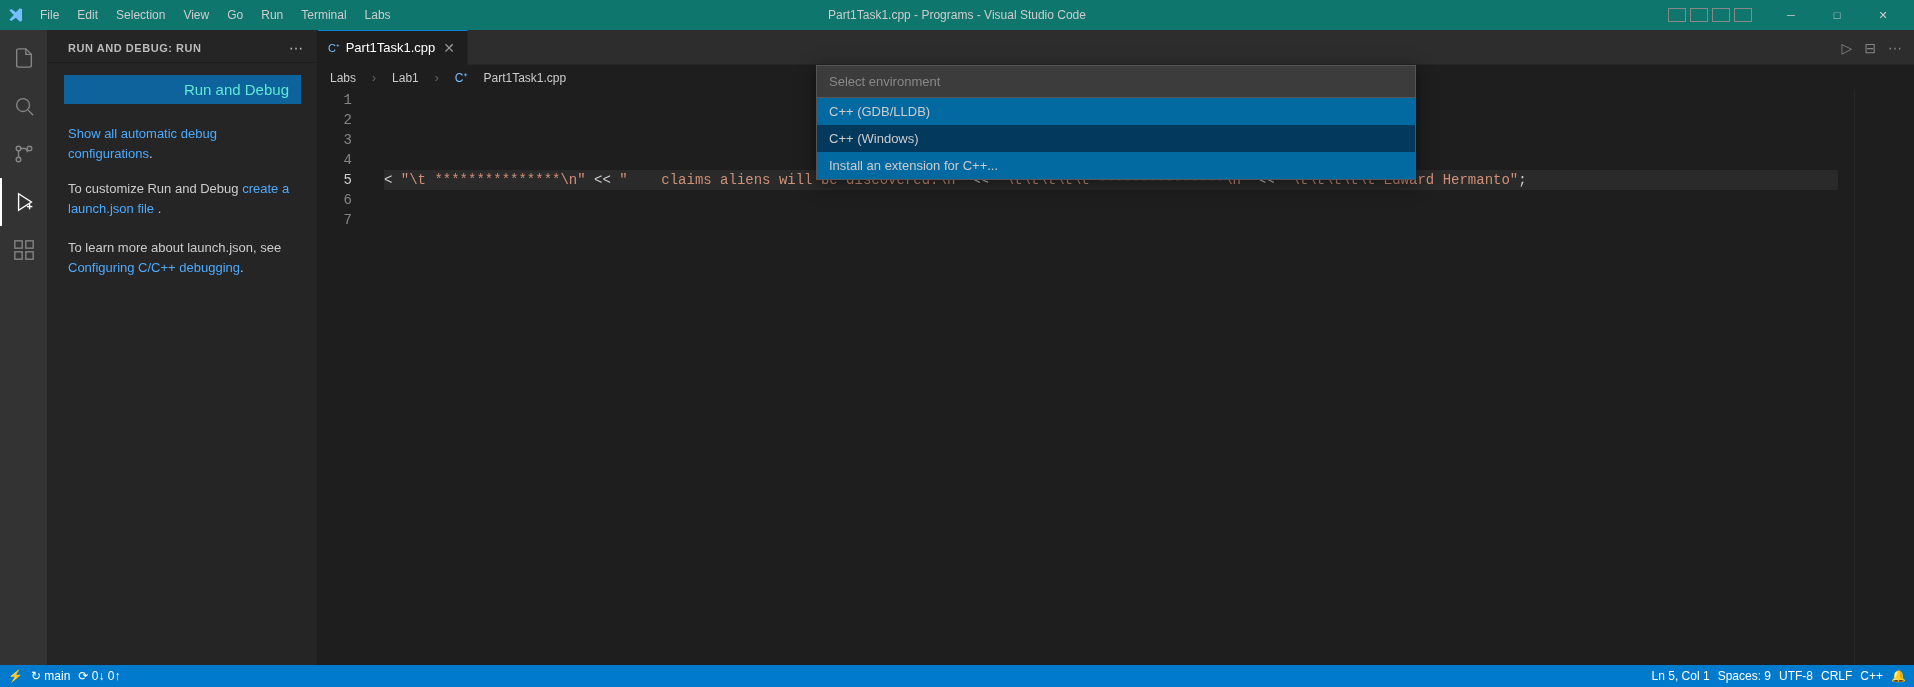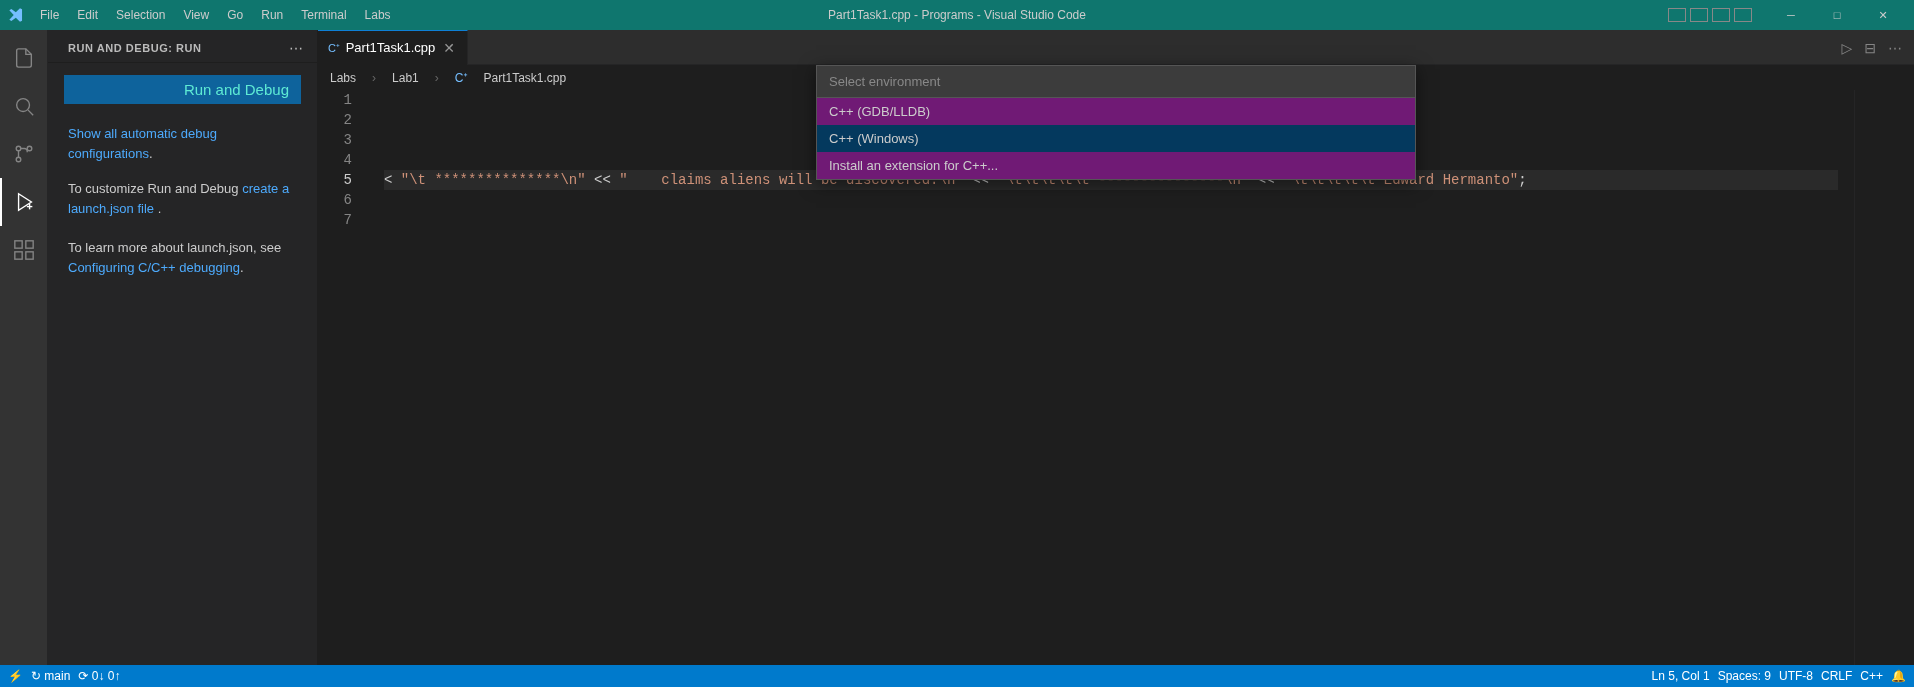--- a/index.html
+++ b/index.html
@@ -267,21 +267,21 @@
       position: absolute;
       top: 35px;
       left: 0;
       right: 0;
       display: flex;
       justify-content: center;
       z-index: 100;
     }
     .env-selector {
       width: 600px;
-      background: #701a75;
+      background: #0369a1;
       border: 1px solid #555;
       box-shadow: 0 4px 16px rgba(0,0,0,0.5);
     }
     .env-input {
       width: 100%;
       background: #3c3c3c;
       border: none;
       border-bottom: 1px solid #555;
       color: #cccccc;
       padding: 8px 12px;

